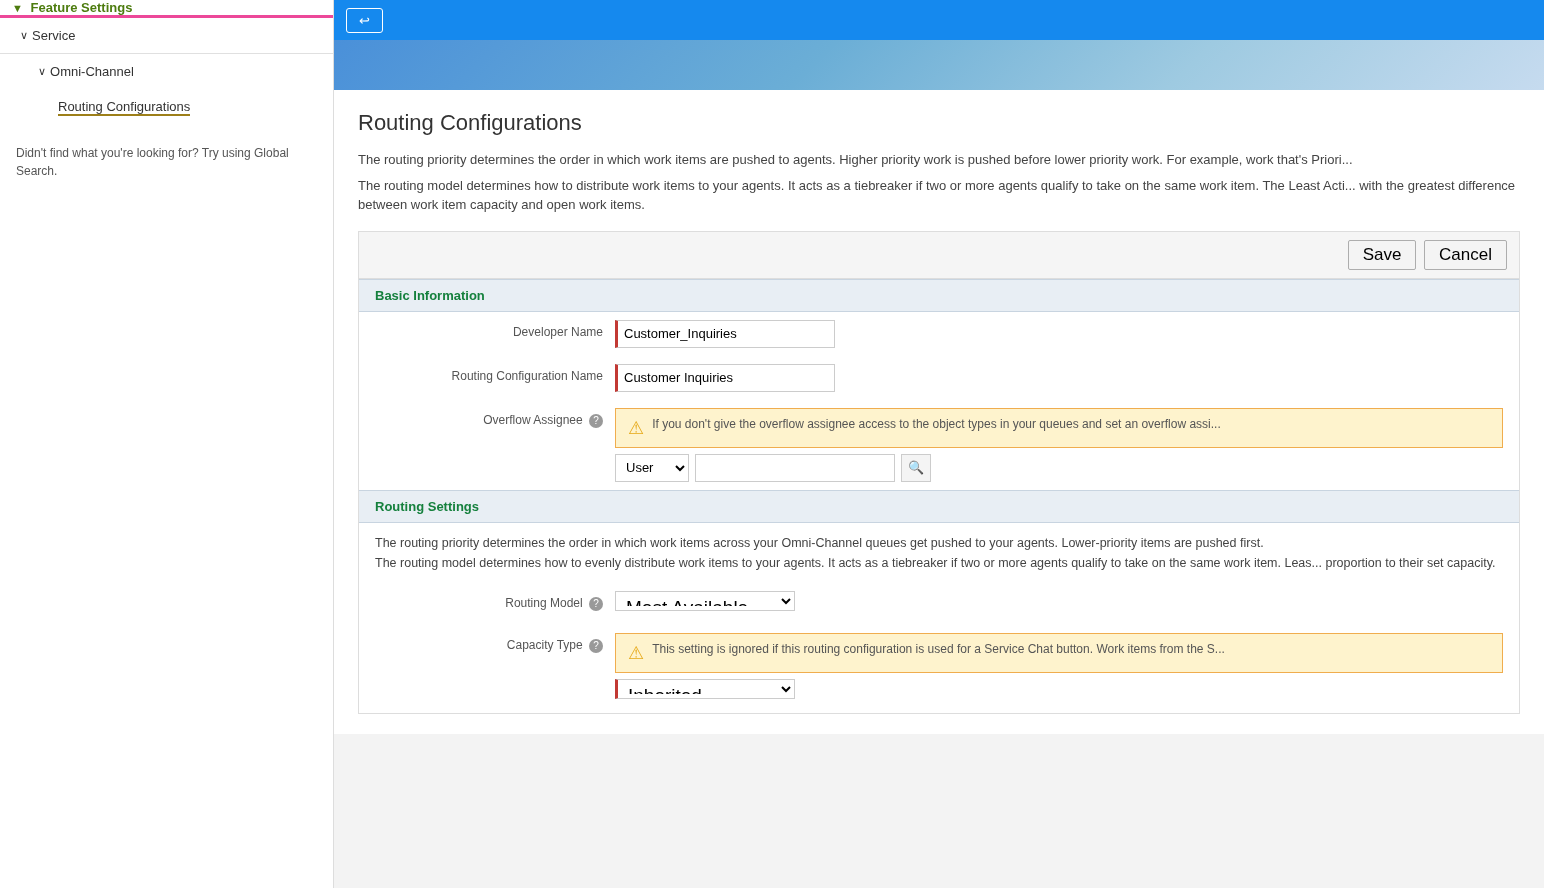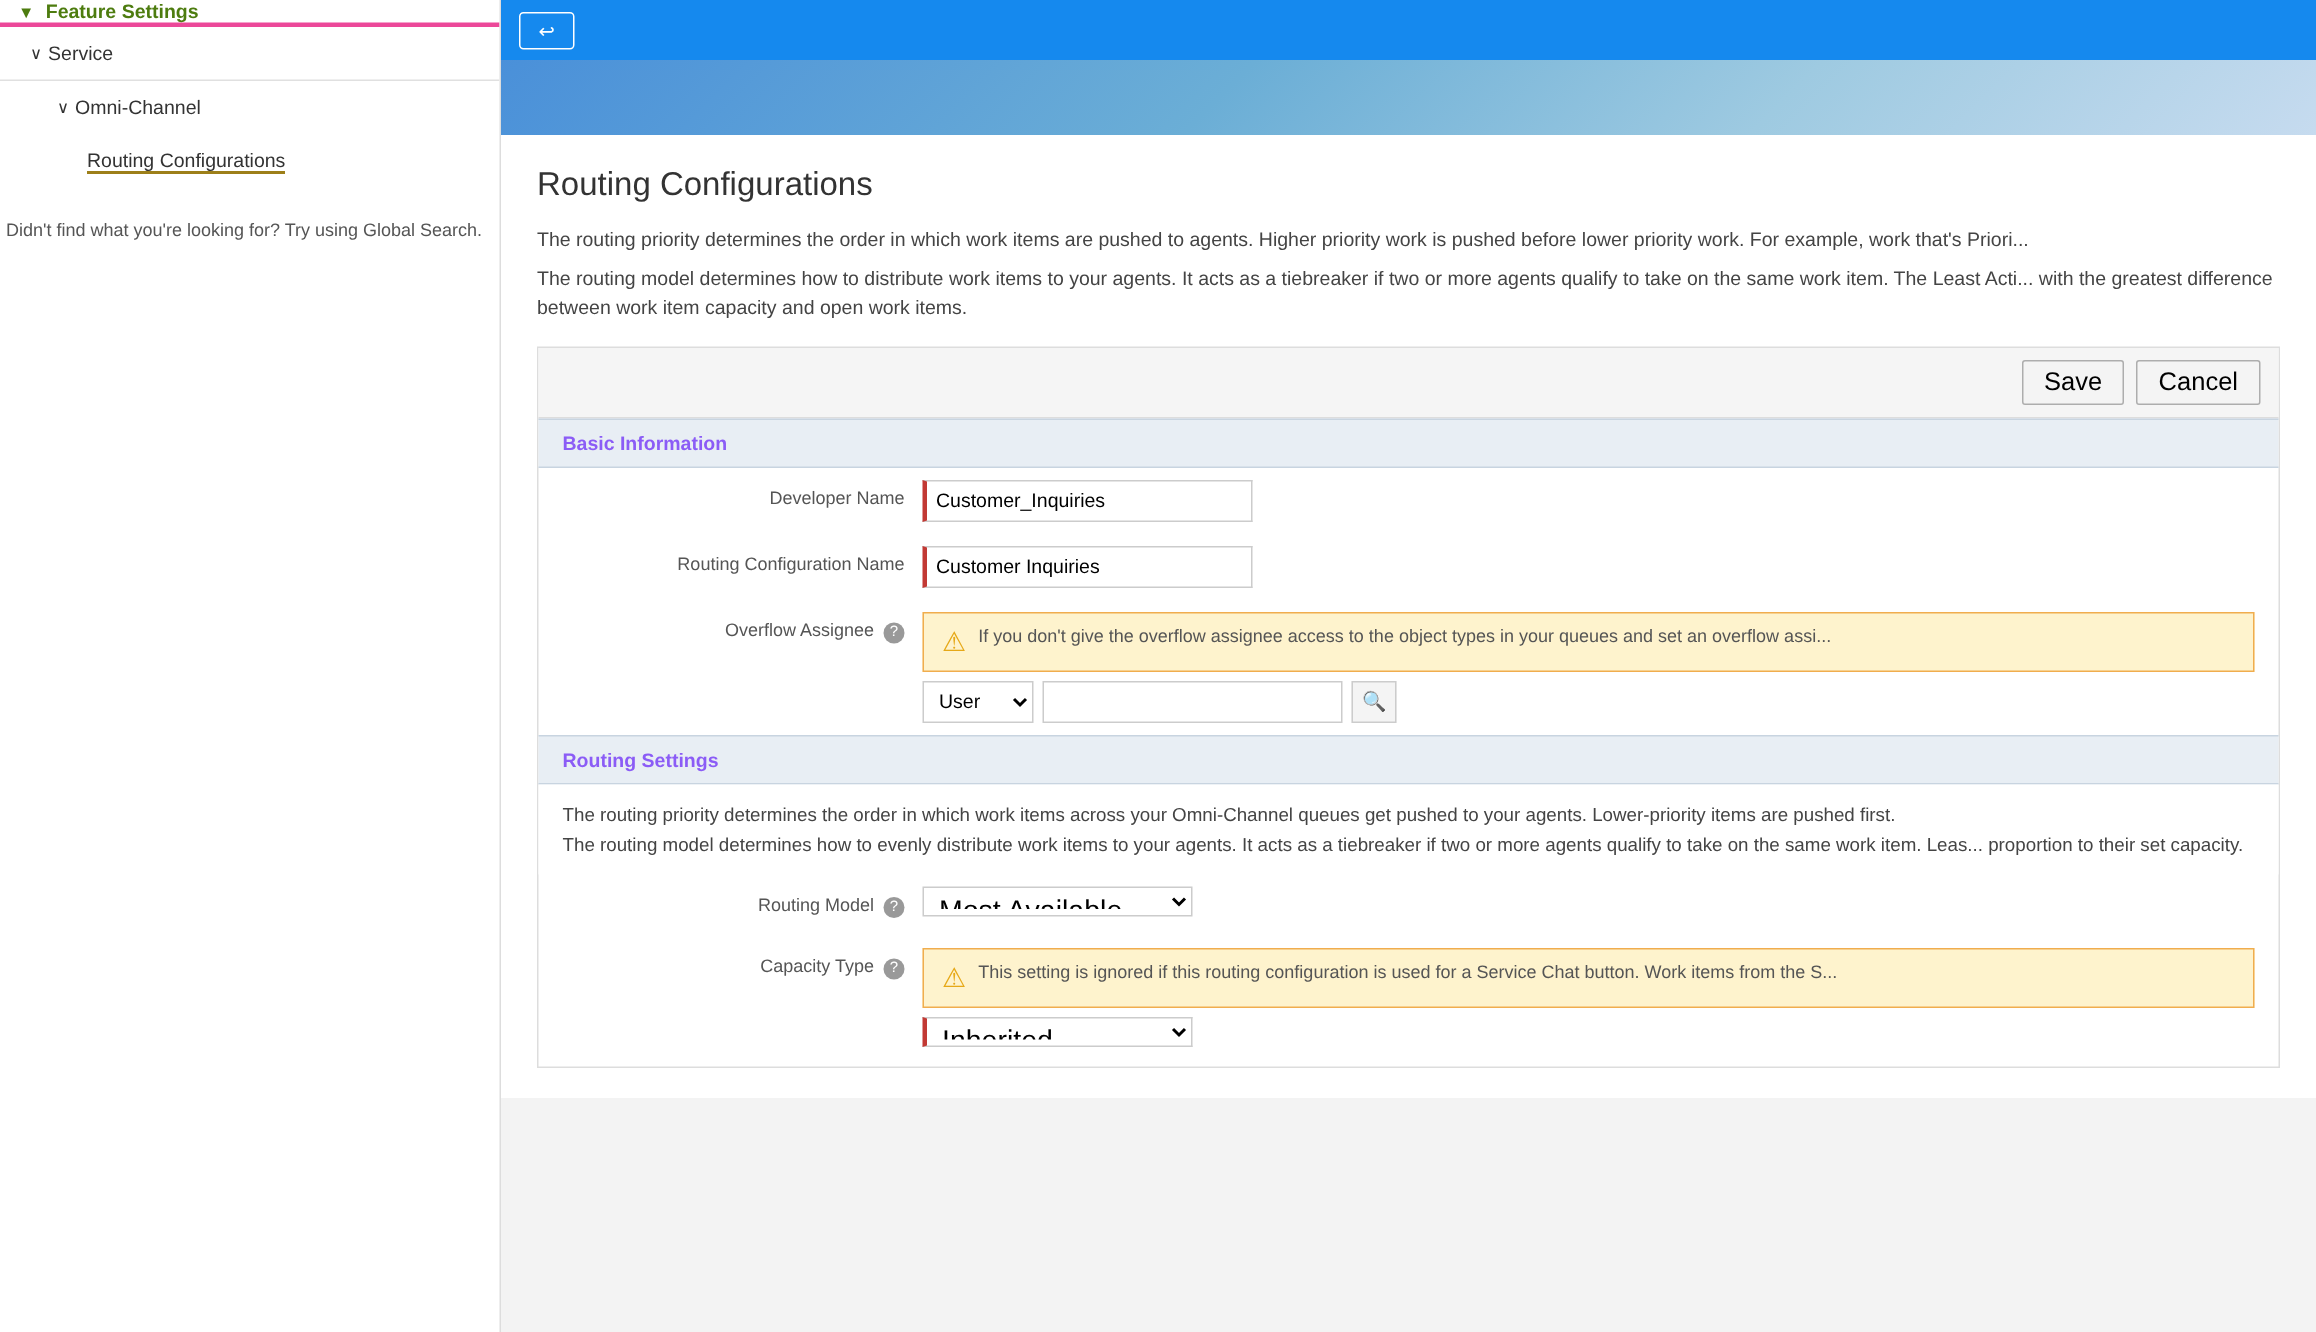--- a/index.html
+++ b/index.html
@@ -39,21 +39,21 @@
     }
     .sidebar-routing-config {
       padding: 10px 12px 10px 58px;
       color: #333;
       cursor: pointer;
     }
     .sidebar-routing-config span {
       border-bottom: 2px solid #9d7f19;
     }
     .sidebar-hint {
-      padding: 20px 4px;
+      padding: 20px 16px;
       color: #555;
       font-size: 12px;
       line-height: 1.5;
     }
 
     
     #main {
       flex: 1;
       overflow-y: auto;
       background: #f3f3f3;
@@ -125,21 +125,21 @@
       font-size: 17px;
       border-radius: 2px;
       margin-left: 4px;
     }
 
     .section-header {
       background: #e8eef4;
       padding: 8px 16px;
       font-weight: bold;
       font-size: 13px;
-      color: #8b5cf6;
+      color: #15803d;
       border-top: 1px solid #c8d4e0;
       border-bottom: 1px solid #c8d4e0;
     }
 
     .form-row {
       display: flex;
       align-items: flex-start;
       padding: 8px 16px;
     }
     .form-label {

